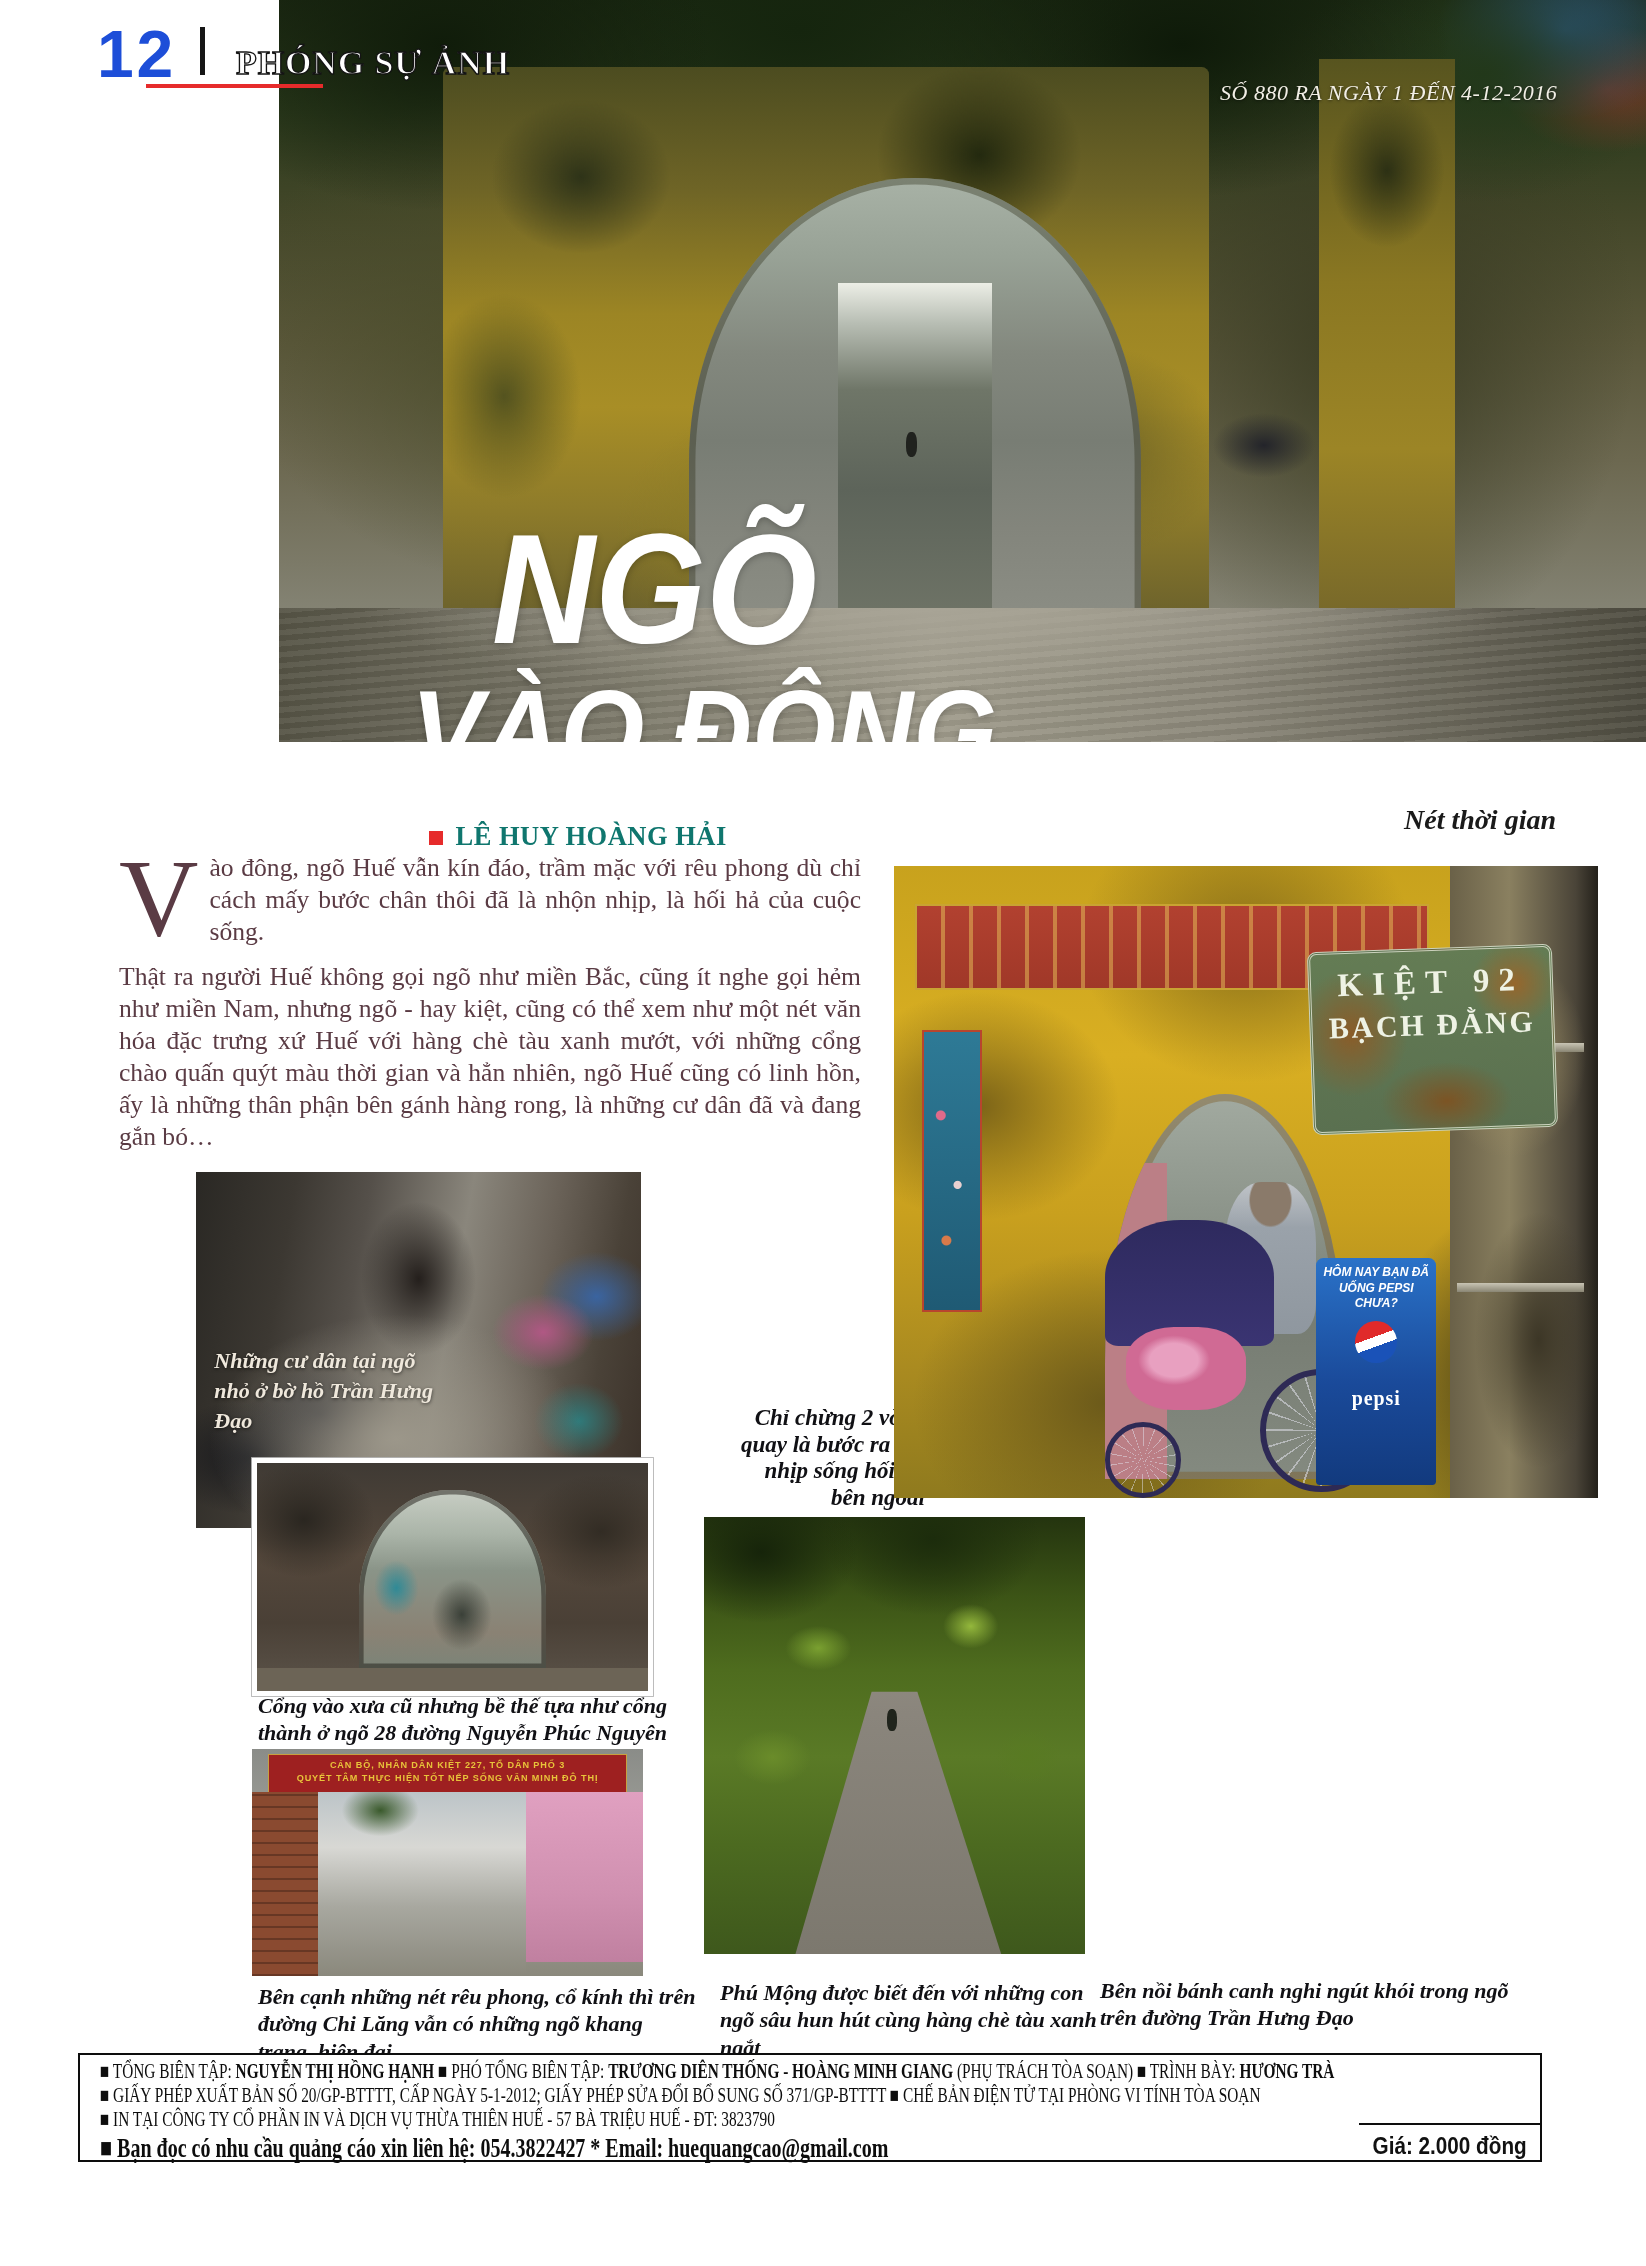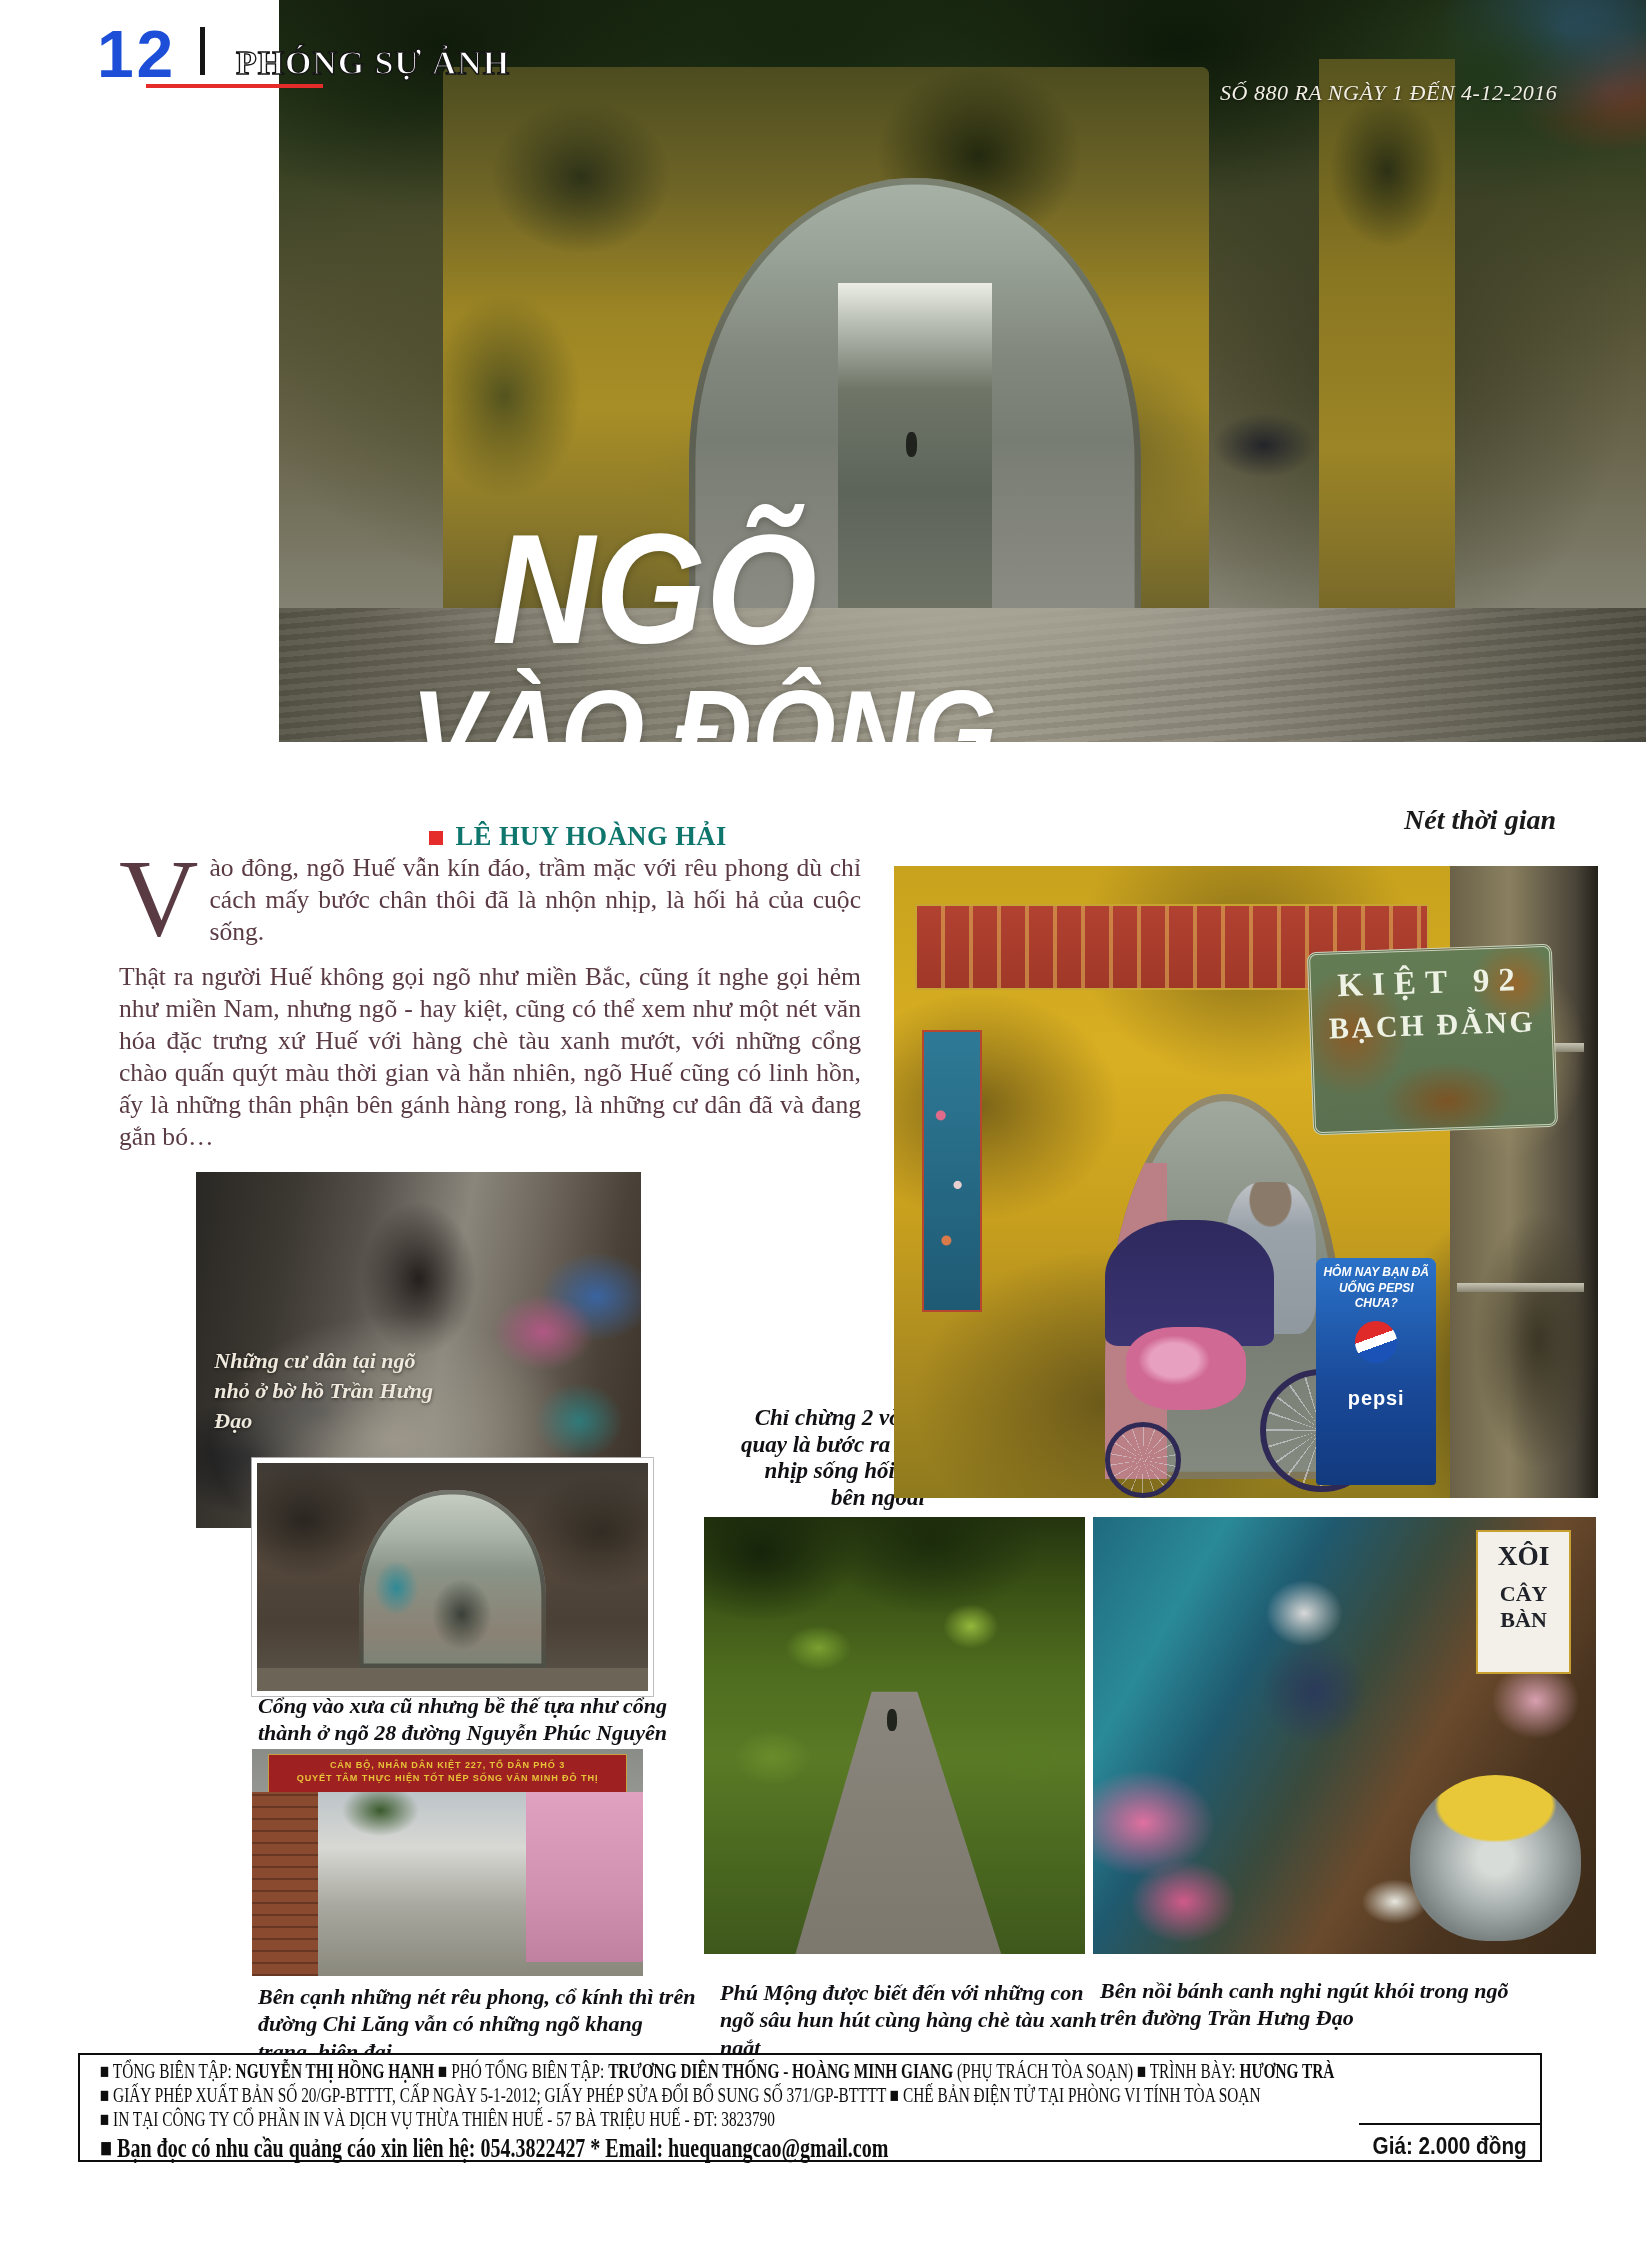--- a/index.html
+++ b/index.html
@@ -100,21 +100,21 @@
       linear-gradient(180deg,#647c54 0%,#5a7050 100%);}
   .pf-sign-l1{margin-top:12.8px;font-size:33px;font-weight:bold;letter-spacing:9.1px;}
   .pf-sign-l2{margin-top:7.3px;font-size:30px;font-weight:bold;letter-spacing:2.7px;}
   .pf-pepsi{left:60%;top:62%;width:17%;height:36%;z-index:4;border-radius:7.3px 7.3px 3.7px 3.7px;
       color:#fff;text-align:center;background:linear-gradient(180deg,#2a72c8 0%,#1a4a9a 55%,#123a7e 100%);}
   .pf-pepsi-l{font-family:"Liberation Sans","DejaVu Sans",sans-serif;font-weight:bold;font-style:italic;
       font-size:12px;line-height:15.5px;}
   .pf-pepsi-l:first-child{margin-top:7.3px;}
   .pepsi-ball{width:42px;height:42px;margin:9.1px auto 5.5px auto;border-radius:50%;
       background:linear-gradient(160deg,#e02a2a 40%,#ffffff 40% 58%,#1a52b8 58%);}
-  .pf-pepsi-logo{font-family:Liberation Sans, sans-serif;font-weight:bold;font-size:20px;letter-spacing:0.9px;margin-top:24px;}
+  .pf-pepsi-logo{font-family:Liberation Serif, serif;font-weight:bold;font-size:20px;letter-spacing:0.9px;margin-top:24px;}
   .pf-hood{left:30%;top:56%;width:24%;height:20%;border-radius:45% 45% 8% 8%;z-index:3;background:
       linear-gradient(180deg,#2e2a5e 0%,#3a3472 100%);}
   .pf-man{left:47%;top:50%;width:13%;height:24%;border-radius:40% 40% 20% 20%;z-index:2;background:
       radial-gradient(40% 30% at 50% 12%, #8a7a6a 0 55%, rgba(138,122,106,0) 60%),
       linear-gradient(180deg,#c0c4c8 0%,#9aa2aa 30%,#8f979f 100%);}
   .pf-bundle{left:33%;top:73%;width:17%;height:13%;border-radius:40%;z-index:3;background:
       radial-gradient(50% 50% at 40% 40%, #e8a0c0 0 40%, rgba(232,160,192,0) 60%),#d06a94;}
   .pf-wheel-big{left:52%;bottom:1%;width:111px;height:111px;border:6.4px solid #2e2a55;border-radius:50%;z-index:4;
       background:repeating-conic-gradient(rgba(225,225,235,.55) 0 2deg, rgba(0,0,0,0) 2deg 18deg);}
   .pf-wheel-small{left:30%;bottom:0;width:66px;height:66px;border:5.5px solid #2e2a55;border-radius:50%;z-index:4;
@@ -289,27 +289,20 @@
     <div class="abs pc-center"></div>
   </div>
   <div class="abs cap cap-chilang">Bên cạnh những nét rêu phong, cổ kính thì trên đường Chi Lăng vẫn có những ngõ khang trang, hiện đại</div>
 
   <div class="abs photo pd">
     <div class="abs pd-path"></div>
     <div class="abs pd-fig"></div>
   </div>
   <div class="abs cap cap-phumong">Phú Mộng được biết đến với những con ngõ sâu hun hút cùng hàng chè tàu xanh ngắt</div>
 
-  <div class="abs photo pe">
-    <div class="abs pe-sign">
-      <div class="pe-sign-l1">XÔI</div>
-      <div class="pe-sign-l2">CÂY BÀN</div>
-    </div>
-    <div class="abs pe-pot"></div>
-  </div>
   <div class="abs cap cap-banhcanh">Bên nồi bánh canh nghi ngút khói trong ngõ trên đường Trần Hưng Đạo</div>
 
   <div class="abs footer-box">
     <div class="f-inner">
       <div class="f-line"><span>■  TỔNG BIÊN TẬP: </span><b>NGUYỄN THỊ HỒNG HẠNH </b><span>■ PHÓ TỔNG BIÊN TẬP: </span><b>TRƯƠNG DIÊN THỐNG - HOÀNG MINH GIANG </b><span>(PHỤ TRÁCH TÒA SOẠN) </span><span>■ TRÌNH BÀY: </span><b>HƯƠNG TRÀ</b></div>
       <div class="f-line">■  GIẤY PHÉP XUẤT BẢN SỐ 20/GP-BTTTT, CẤP NGÀY 5-1-2012; GIẤY PHÉP SỬA ĐỔI BỔ SUNG SỐ 371/GP-BTTTT ■ CHẾ BẢN ĐIỆN TỬ TẠI PHÒNG VI TÍNH TÒA SOẠN</div>
       <div class="f-line">■  IN TẠI CÔNG TY CỔ PHẦN IN VÀ DỊCH VỤ THỪA THIÊN HUẾ - 57 BÀ TRIỆU HUẾ - ĐT: 3823790</div>
       <div class="f-line f-big">■ Bạn đọc có nhu cầu quảng cáo xin liên hệ: 054.3822427 * Email: huequangcao@gmail.com</div>
     </div>
     <div class="price-cell">

